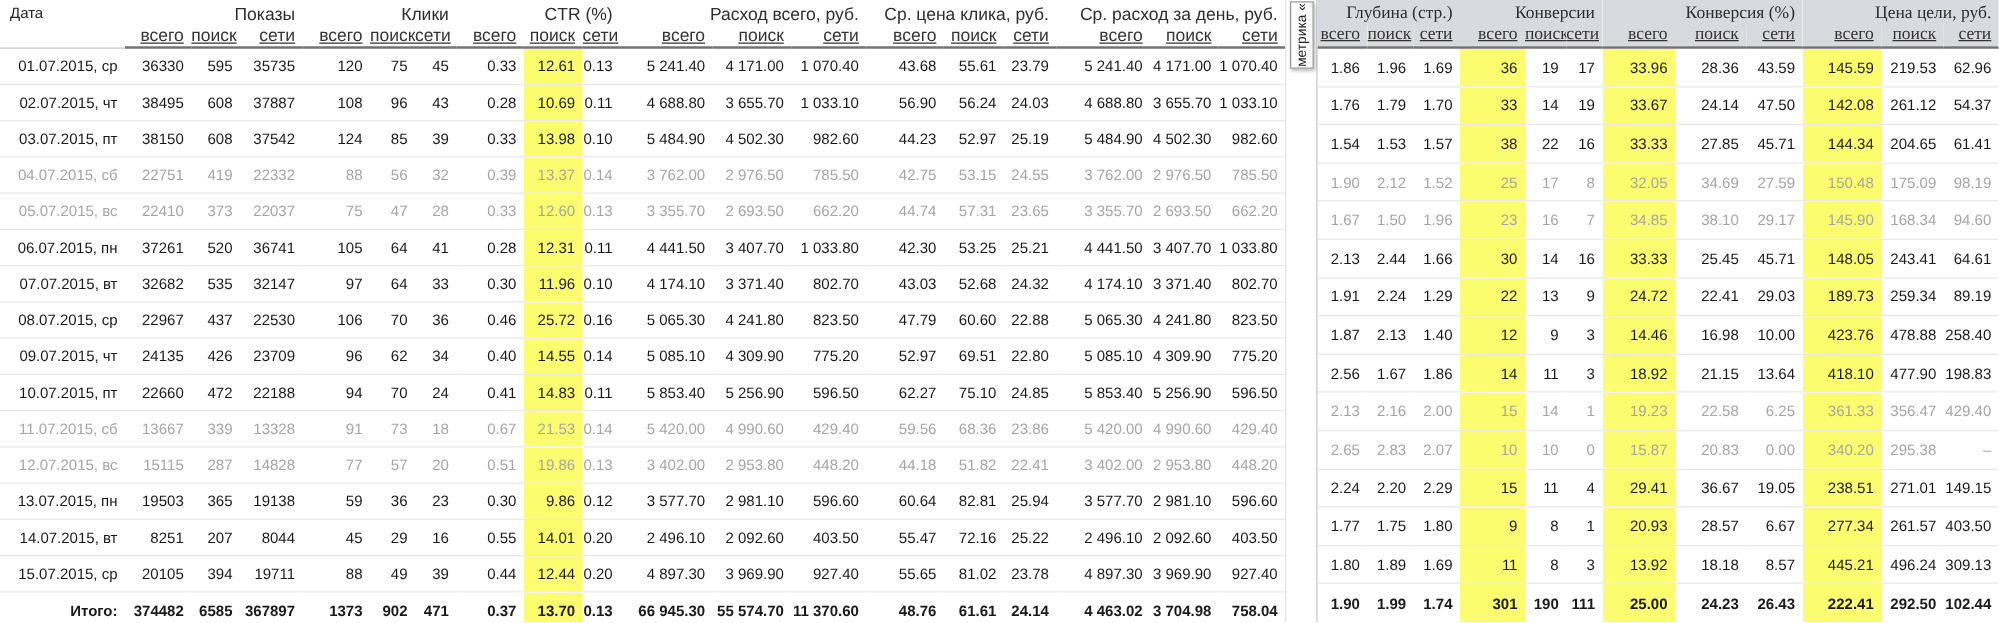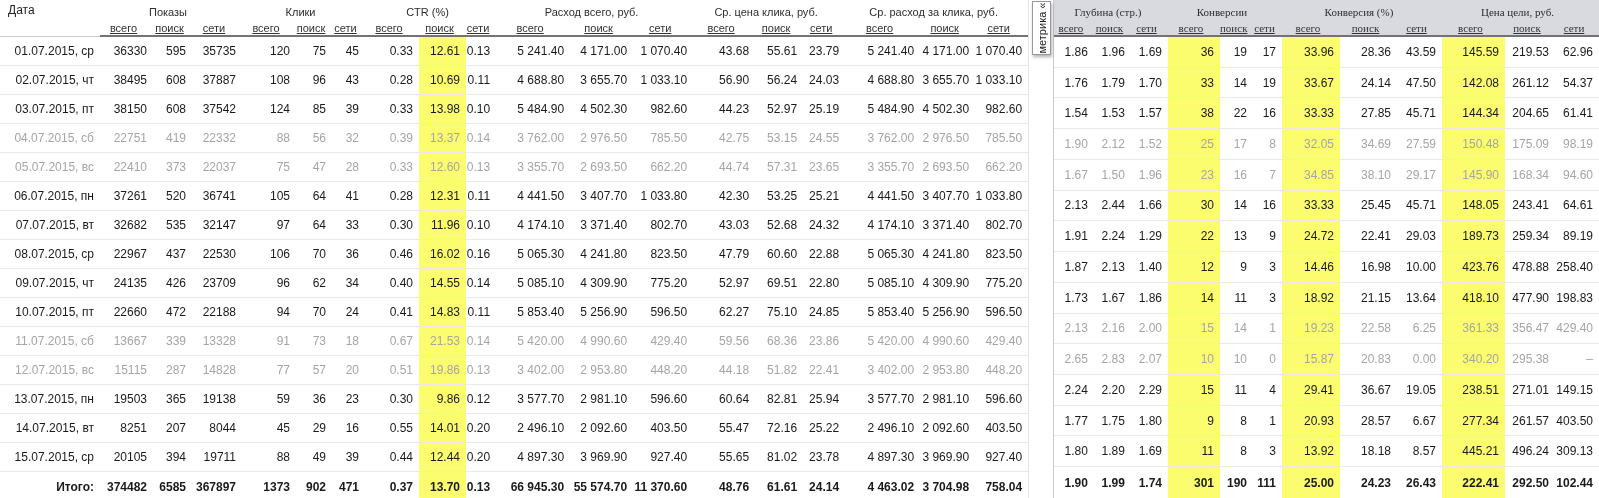--- a/index.html
+++ b/index.html
@@ -5,21 +5,21 @@
   html,body{margin:0;padding:0;background:#fff;}
   .wrap{
     width:1599px;height:498px;overflow:hidden;display:flex;align-items:stretch;
     font-family:"Liberation Sans",sans-serif;color:#1a1a1a;background:#fff;
   }
   table{border-collapse:collapse;table-layout:fixed;}
   table.pane{font-size:12px;}
   table.left-pane{width:1028px;}
   table.right-pane{width:545px;}
   th,td{white-space:nowrap;overflow:hidden;padding:0 6px 0 0;}
-  thead th{font-weight:normal;font-size:11px;color:#2e2e2e;height:15px;vertical-align:bottom;text-align:center;padding-bottom:1px;}
+  thead th{font-weight:normal;font-size:14px;color:#2e2e2e;height:15px;vertical-align:bottom;text-align:right;padding-bottom:1px;}
   thead tr.grp th{padding-top:3px;}
   th.date-h{text-align:left;vertical-align:top;padding-left:8px;padding-top:4px;font-size:12px;color:#222;}
   tr.sub th{border-bottom:2px solid #737373;}
   th.date-h{border-bottom:1px solid #c9c9c9;}
   a.sort-link{color:#333;text-decoration:underline;cursor:pointer;}
   .right-pane thead th{background:#d9d9e0;font-family:Liberation Serif, serif;}
   tbody td{height:28px;text-align:right;border-bottom:1px solid #e9e9e9;}
   td.date{text-align:right;padding-left:8px;}
   tr.muted td{color:#a5a5a5;}
   td.hl{background:#fcfc6f;}
@@ -66,21 +66,21 @@
         <col style="width:53px">
     </colgroup>
     <thead>
       <tr class="grp" id="left-grp">
         <th class="date-h" rowspan="2">Дата</th>
       <th colspan="3">Показы</th>
           <th colspan="3">Клики</th>
           <th colspan="3">CTR (%)</th>
           <th colspan="3">Расход всего, руб.</th>
           <th colspan="3">Ср. цена клика, руб.</th>
-          <th colspan="3">Ср. расход за клика, руб.</th>
+          <th colspan="3">Ср. расход за день, руб.</th>
         </tr>
       <tr class="sub" id="left-sub">
           <th><a href="#" class="sort-link">всего</a></th>
           <th><a href="#" class="sort-link">поиск</a></th>
           <th><a href="#" class="sort-link">сети</a></th>
           <th><a href="#" class="sort-link">всего</a></th>
           <th><a href="#" class="sort-link">поиск</a></th>
           <th><a href="#" class="sort-link">сети</a></th>
           <th><a href="#" class="sort-link">всего</a></th>
           <th><a href="#" class="sort-link">поиск</a></th>
@@ -246,21 +246,21 @@
         </tr>
         <tr>
           <td class="date">08.07.2015, ср</td>
           <td class="num">22967</td>
           <td class="num">437</td>
           <td class="num">22530</td>
           <td class="num">106</td>
           <td class="num">70</td>
           <td class="num">36</td>
           <td class="num">0.46</td>
-          <td class="num hl">16.02</td>
+          <td class="num hl">25.72</td>
           <td class="num">0.16</td>
           <td class="num">5 065.30</td>
           <td class="num">4 241.80</td>
           <td class="num">823.50</td>
           <td class="num">47.79</td>
           <td class="num">60.60</td>
           <td class="num">22.88</td>
           <td class="num">5 065.30</td>
           <td class="num">4 241.80</td>
           <td class="num">823.50</td>
@@ -586,21 +586,21 @@
           <td class="num">9</td>
           <td class="num">3</td>
           <td class="num hl">14.46</td>
           <td class="num">16.98</td>
           <td class="num">10.00</td>
           <td class="num hl">423.76</td>
           <td class="num">478.88</td>
           <td class="num">258.40</td>
         </tr>
         <tr>
-          <td class="num">1.73</td>
+          <td class="num">2.56</td>
           <td class="num">1.67</td>
           <td class="num">1.86</td>
           <td class="num hl">14</td>
           <td class="num">11</td>
           <td class="num">3</td>
           <td class="num hl">18.92</td>
           <td class="num">21.15</td>
           <td class="num">13.64</td>
           <td class="num hl">418.10</td>
           <td class="num">477.90</td>

